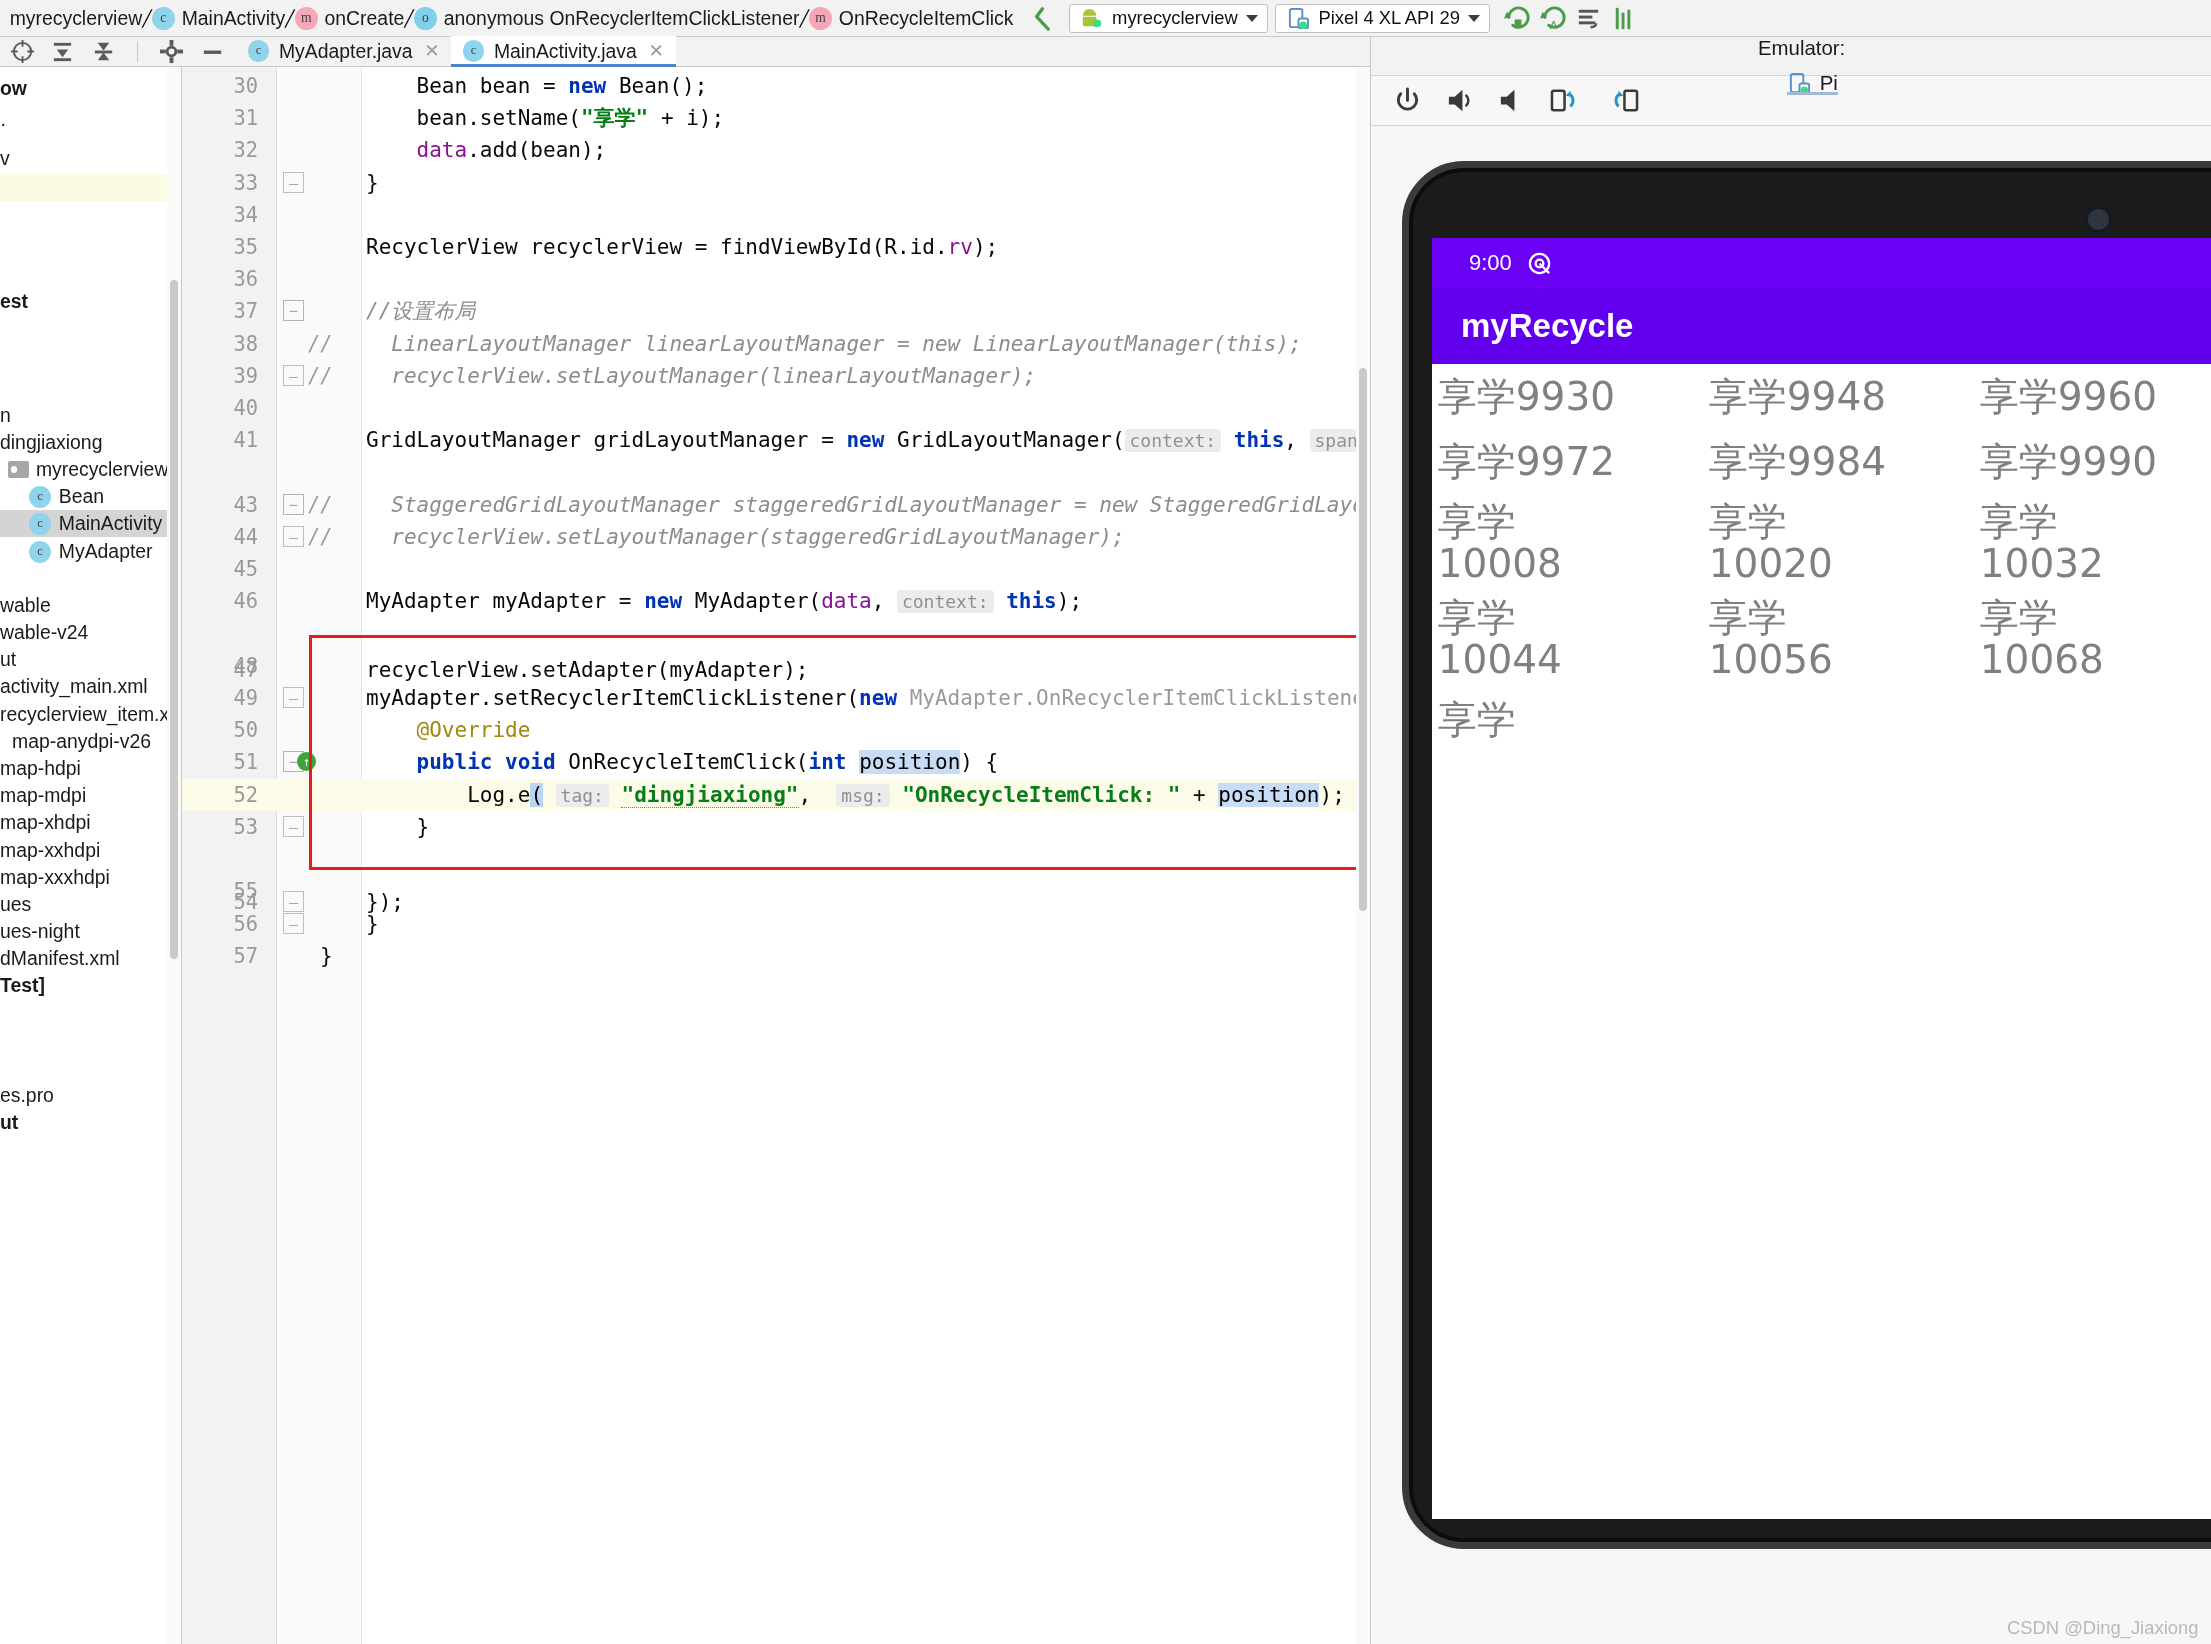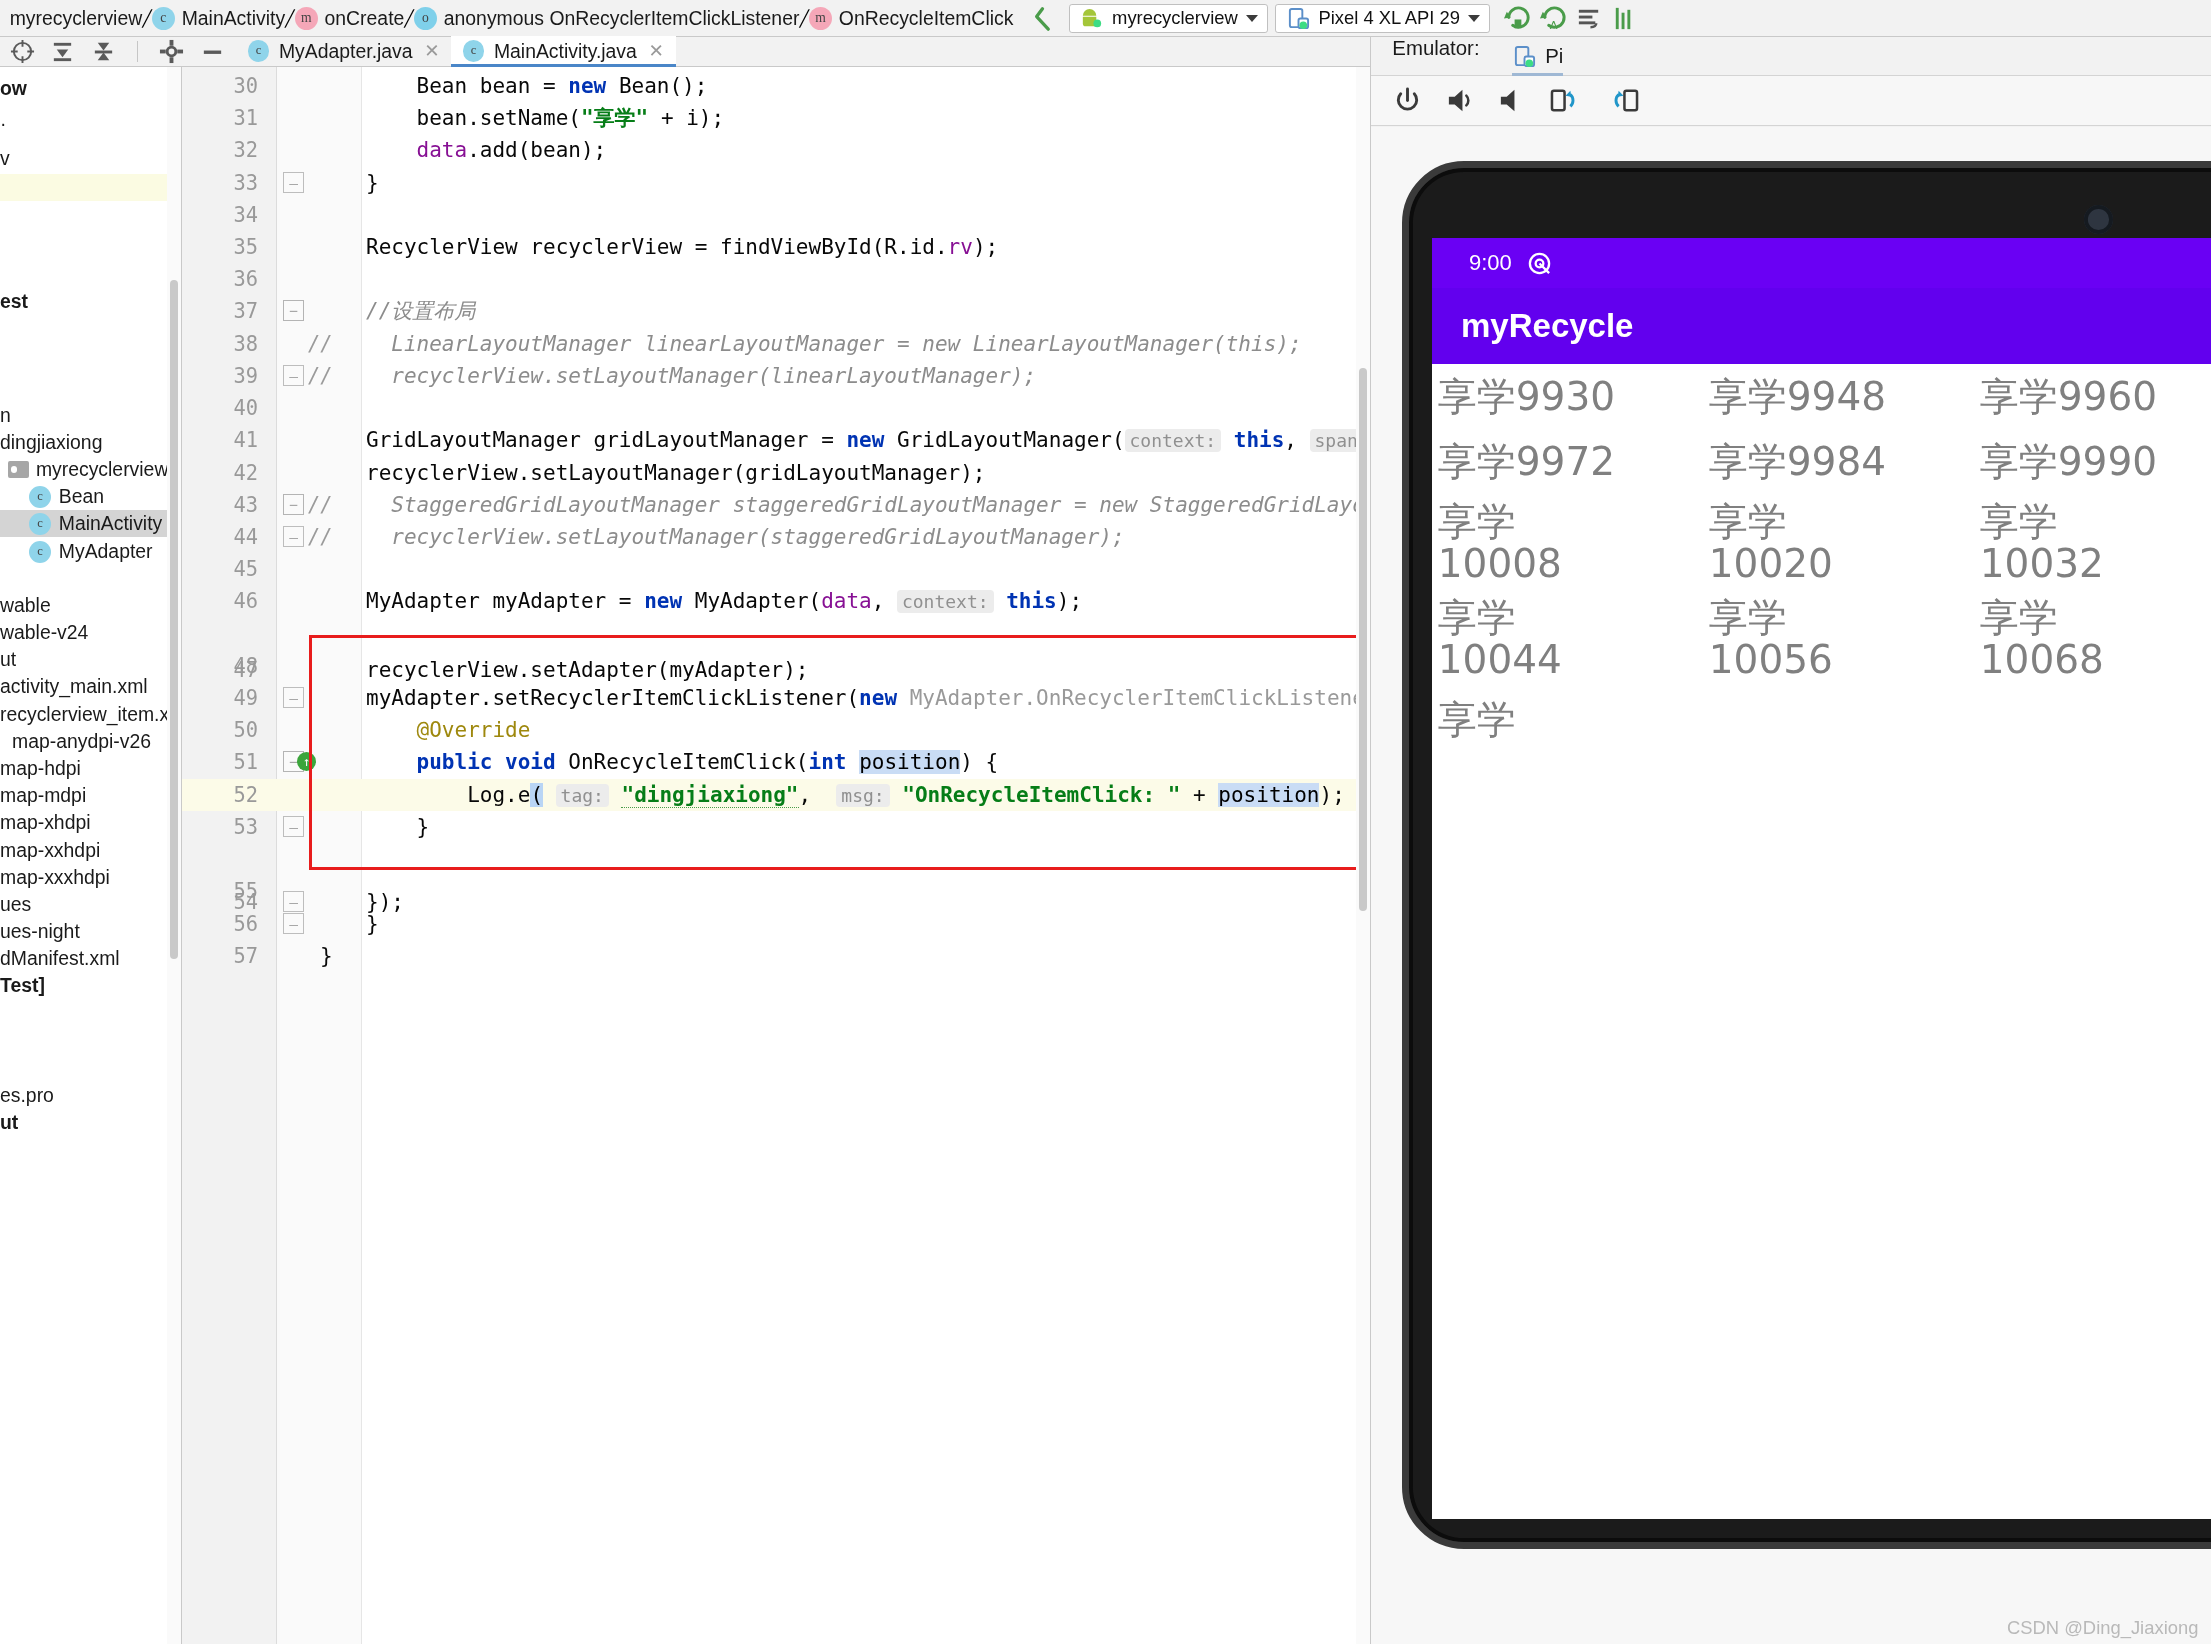--- a/index.html
+++ b/index.html
@@ -131,22 +131,22 @@
     position:absolute; right:0; top:0; width:13.6px; background:#fafafa;
   }
   .scrollv .thumb { position:absolute; left:2.9px; width:7.8px; background:#c9c9c9; border-radius:3.9px; }
 
   
   .emupanel {
     position:absolute; left:1370px; top:37px; width:841px; height:1608px;
     background:#f2f2f2; border-left:1px solid #c9c9c9;
   }
   .emuhead {
-    height:39px; display:flex; align-items:flex-start; gap:11.6px; padding-left:21.3px;
-    font-size:20.4px; color:#1a1a1a; border-bottom:1px solid #d4d4d4; background:#f2f2f2;
+    height:39px; display:flex; align-items:center; gap:11.6px; padding-left:21.3px;
+    font-size:20.4px; color:#1a1a1a; border-bottom:1px solid #d4d4d4; background:#f2f2f2;flex-direction:column;
   }
   .emuhead .title { font-weight:normal; }
   .emutab { display:flex; align-items:center; gap:7.8px; margin-left:21.3px; position:relative; height:39px;}
   .emutab::after{content:"";position:absolute;left:0;right:0;bottom:0;height:2.9px;background:#9fb8d4;}
   .emutools {
     height:50px; display:flex; align-items:center; gap:21.3px; padding-left:21.3px;
     border-bottom:1px solid #d4d4d4; background:#f7f7f7;
   }
   .emustage { position:absolute; left:0; top:90px; width:841px; bottom:0; background:#f7f7f7; overflow:hidden;}
   .phone {
@@ -430,21 +430,20 @@
         <div class="ln" style="top: 67px;"><span class="num">32</span><span class="txt"><span class="txtplain">    </span><span class="fld">data</span><span class="txtplain">.add(bean);</span></span></div>
         <div class="ln" style="top: 100px;"><span class="num">33</span><span class="fold" style="color: rgb(168, 168, 168); border: 1px solid rgb(189, 189, 189); background: rgb(250, 250, 250);">–</span><span class="txt"><span class="txtplain">}</span></span></div>
         <div class="ln" style="top: 132px;"><span class="num">34</span><span class="txt"></span></div>
         <div class="ln" style="top: 164px;"><span class="num">35</span><span class="txt"><span class="txtplain">RecyclerView recyclerView = findViewById(R.id.</span><span class="fld">rv</span><span class="txtplain">);</span></span></div>
         <div class="ln" style="top: 196px;"><span class="num">36</span><span class="txt"></span></div>
         <div class="ln" style="top: 228px;"><span class="num">37</span><span class="fold foldbox" style="color: rgb(168, 168, 168);">−</span><span class="txt"><span class="cmt">//设置布局</span></span></div>
         <div class="ln" style="top: 261px;"><span class="num">38</span><span class="cmtmark">//</span><span class="txt"><span class="cmt">  LinearLayoutManager linearLayoutManager = new LinearLayoutManager(this);</span></span></div>
         <div class="ln" style="top: 293px;"><span class="num">39</span><span class="fold" style="color: rgb(168, 168, 168); border: 1px solid rgb(189, 189, 189); background: rgb(250, 250, 250);">–</span><span class="cmtmark">//</span><span class="txt"><span class="cmt">  recyclerView.setLayoutManager(linearLayoutManager);</span></span></div>
         <div class="ln" style="top: 325px;"><span class="num">40</span><span class="txt"></span></div>
         <div class="ln" style="top: 357px;"><span class="num">41</span><span class="txt"><span class="txtplain">GridLayoutManager gridLayoutManager = </span><span class="kw">new</span><span class="txtplain"> GridLayoutManager(</span><span class="hint">context:</span><span class="txtplain"> </span><span class="kw">this</span><span class="txtplain">, </span><span class="hint">spanCount:</span></span></div>
-        <div class="ln" style="top: 390px;"><span class="num">42</span><span class="txt"><span class="txtplain">recyclerView.setLayoutManager(gridLayoutManager);</span></span></div>
         <div class="ln" style="top: 422px;"><span class="num">43</span><span class="fold foldbox" style="color: rgb(168, 168, 168);">−</span><span class="cmtmark">//</span><span class="txt"><span class="cmt">  StaggeredGridLayoutManager staggeredGridLayoutManager = new StaggeredGridLayoutManager(</span></span></div>
         <div class="ln" style="top: 454px;"><span class="num">44</span><span class="fold" style="color: rgb(168, 168, 168); border: 1px solid rgb(189, 189, 189); background: rgb(250, 250, 250);">–</span><span class="cmtmark">//</span><span class="txt"><span class="cmt">  recyclerView.setLayoutManager(staggeredGridLayoutManager);</span></span></div>
         <div class="ln" style="top: 486px;"><span class="num">45</span><span class="txt"></span></div>
         <div class="ln" style="top: 518px;"><span class="num">46</span><span class="txt"><span class="txtplain">MyAdapter myAdapter = </span><span class="kw">new</span><span class="txtplain"> MyAdapter(</span><span class="fld">data</span><span class="txtplain">, </span><span class="hint">context:</span><span class="txtplain"> </span><span class="kw">this</span><span class="txtplain">);</span></span></div>
         <div class="ln" style="top: 551px; margin-top: 36px;"><span class="num">47</span><span class="txt"><span class="txtplain">recyclerView.setAdapter(myAdapter);</span></span></div>
         <div class="ln" style="top: 583px;"><span class="num">48</span><span class="txt"></span></div>
         <div class="ln" style="top: 615px;"><span class="num">49</span><span class="fold" style="color: rgb(168, 168, 168); border: 1px solid rgb(189, 189, 189); background: rgb(250, 250, 250);">–</span><span class="txt"><span class="txtplain">myAdapter.setRecyclerItemClickListener(</span><span class="kw">new</span><span class="txtplain"> </span><span class="greyed">MyAdapter.OnRecyclerItemClickListener</span></span></div>
         <div class="ln" style="top: 647px;"><span class="num">50</span><span class="txt"><span class="anno">    @Override</span></span></div>
         <div class="ln" style="top: 679px;"><span class="num">51</span><span class="fold foldbox" style="color: rgb(168, 168, 168);">−</span><span class="bulb">↑</span><span class="txt"><span class="txtplain">    </span><span class="kw">public void</span><span class="txtplain"> OnRecycleItemClick(</span><span class="kw">int</span><span class="txtplain"> </span><span class="selbg">position</span><span class="txtplain">) {</span></span></div>
         <div class="ln cur" style="top: 712px;"><span class="num">52</span><span class="txt"><span class="txtplain">        Log.e</span><span class="caretsel">(</span><span class="txtplain"> </span><span class="hint">tag:</span><span class="txtplain"> </span><span class="str squig">"dingjiaxiong"</span><span class="txtplain">,  </span><span class="hint">msg:</span><span class="txtplain"> </span><span class="str">"OnRecycleItemClick: "</span><span class="txtplain"> + </span><span class="selbg">position</span><span class="txtplain">);</span></span></div>

